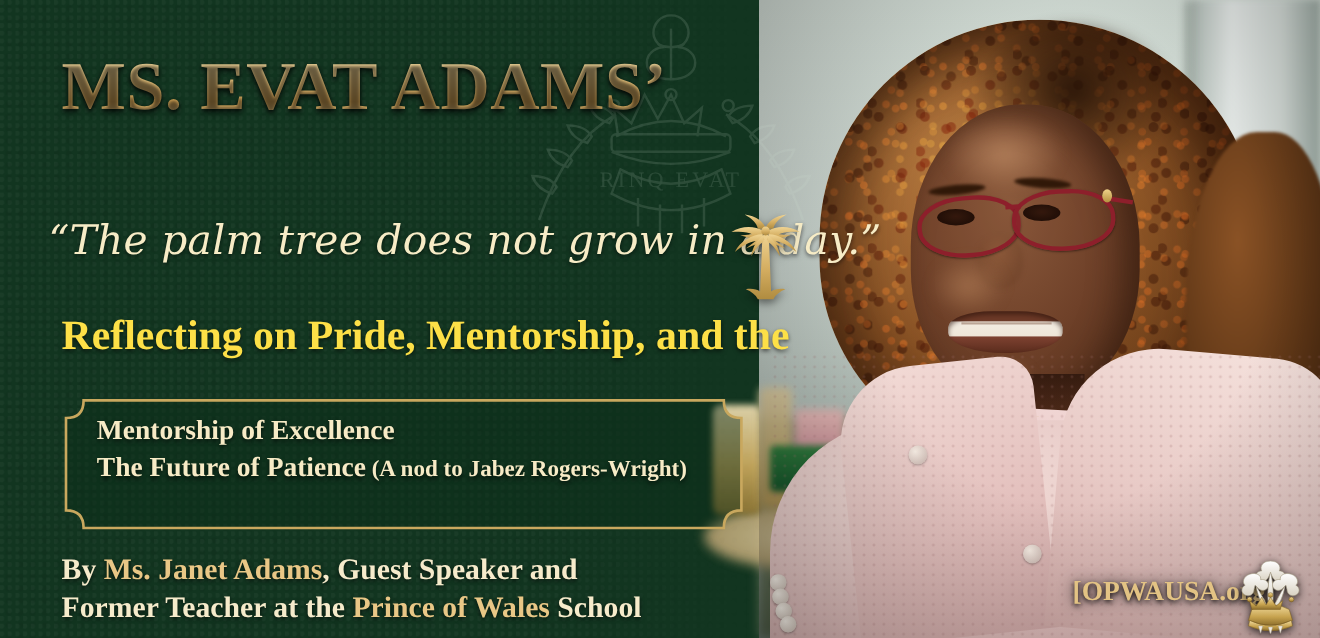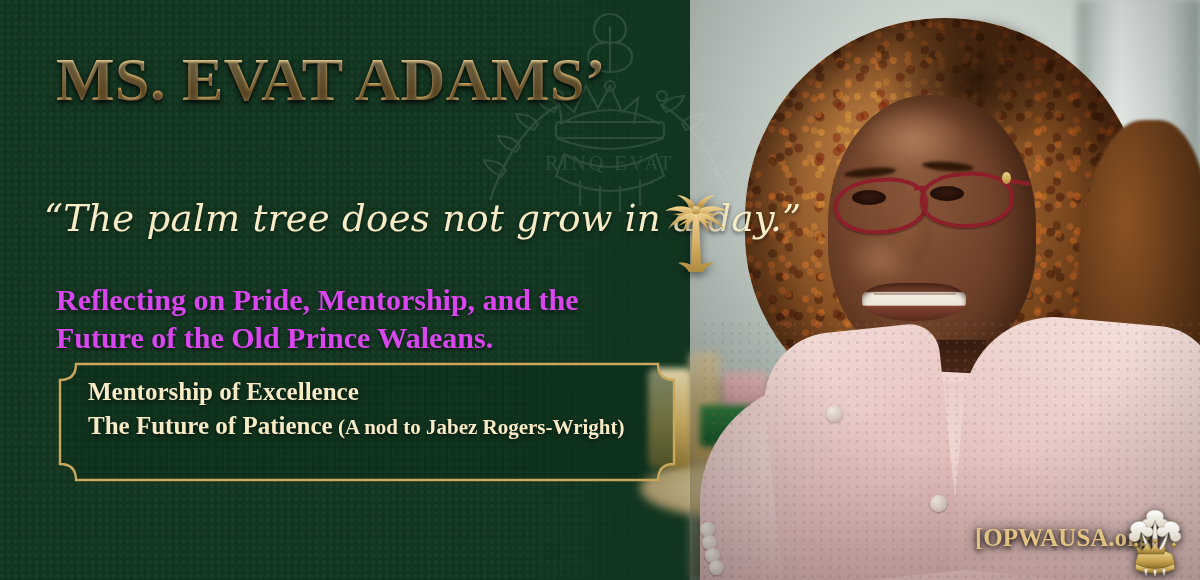--- a/index.html
+++ b/index.html
@@ -320,23 +320,23 @@
     font-style:italic;font-weight:400;
     font-size:37px;line-height:1.1;
     color:#f7ecc6;
     letter-spacing:.3px;
     text-shadow:0 2px 4px rgba(0,0,0,.55);
     white-space:nowrap;
   }
 
   .subtitle{
     position:absolute;left:56px;top:281px;
-    font-size:30px;line-height:1.28;
+    font-size:38px;line-height:1.28;
     font-weight:700;
-    color:#d946ef;
+    color:#fde047;
     text-shadow:0 2px 4px rgba(0,0,0,.6);
     white-space:nowrap;
   }
 
   
   .topics-box{
     position:absolute;left:58px;top:362px;width:618px;height:120px;
   }
   .topics-list{
     position:absolute;left:30px;top:13px;
@@ -475,33 +475,36 @@
   </svg>
 
   <div class="content">
 
     <div class="title-line1">MS. EVAT ADAMS’</div>
 
     <div class="quote">“The palm tree does not grow in a day.”</div>
 
     <div class="subtitle">
       <span>Reflecting on Pride, Mentorship, and the</span><br>
-      <span>Future of the Old Prince Waleans.</span>
     </div>
 
     <div class="topics-box">
       <svg width="618" height="120" viewBox="0 0 618 120">
         <path d="M2 18 Q18 18 18 2 L600 2 Q600 18 616 18 L616 102 Q600 102 600 118 L18 118 Q18 102 2 102 Z" fill="rgba(12,44,25,.45)" stroke="#c9a85e" stroke-width="2.4"></path>
       </svg>
       <div class="topics-list">
         <div><span>Mentorship of Excellence</span><span class="sub"></span></div>
         <div><span>The Future of Patience</span><span class="sub"> (A nod to Jabez Rogers-Wright)</span></div>
       </div>
     </div>
 
+    <div class="byline">
+      <span>By </span><span class="gold">Ms. Janet Adams</span><span>, Guest Speaker and</span><br>
+      <span>Former Teacher at the </span><span class="gold">Prince of Wales</span><span> School</span>
+    </div>
   </div>
 
   <svg class="palm" viewBox="0 0 72 92">
     <defs>
       <linearGradient id="pg" x1="0" y1="0" x2="0" y2="1">
         <stop offset="0" stop-color="#f0d493"></stop>
           <stop offset="55%" stop-color="#d4ad60"></stop>
           <stop offset="100%" stop-color="#b08c40"></stop>
       </linearGradient>
     </defs>

